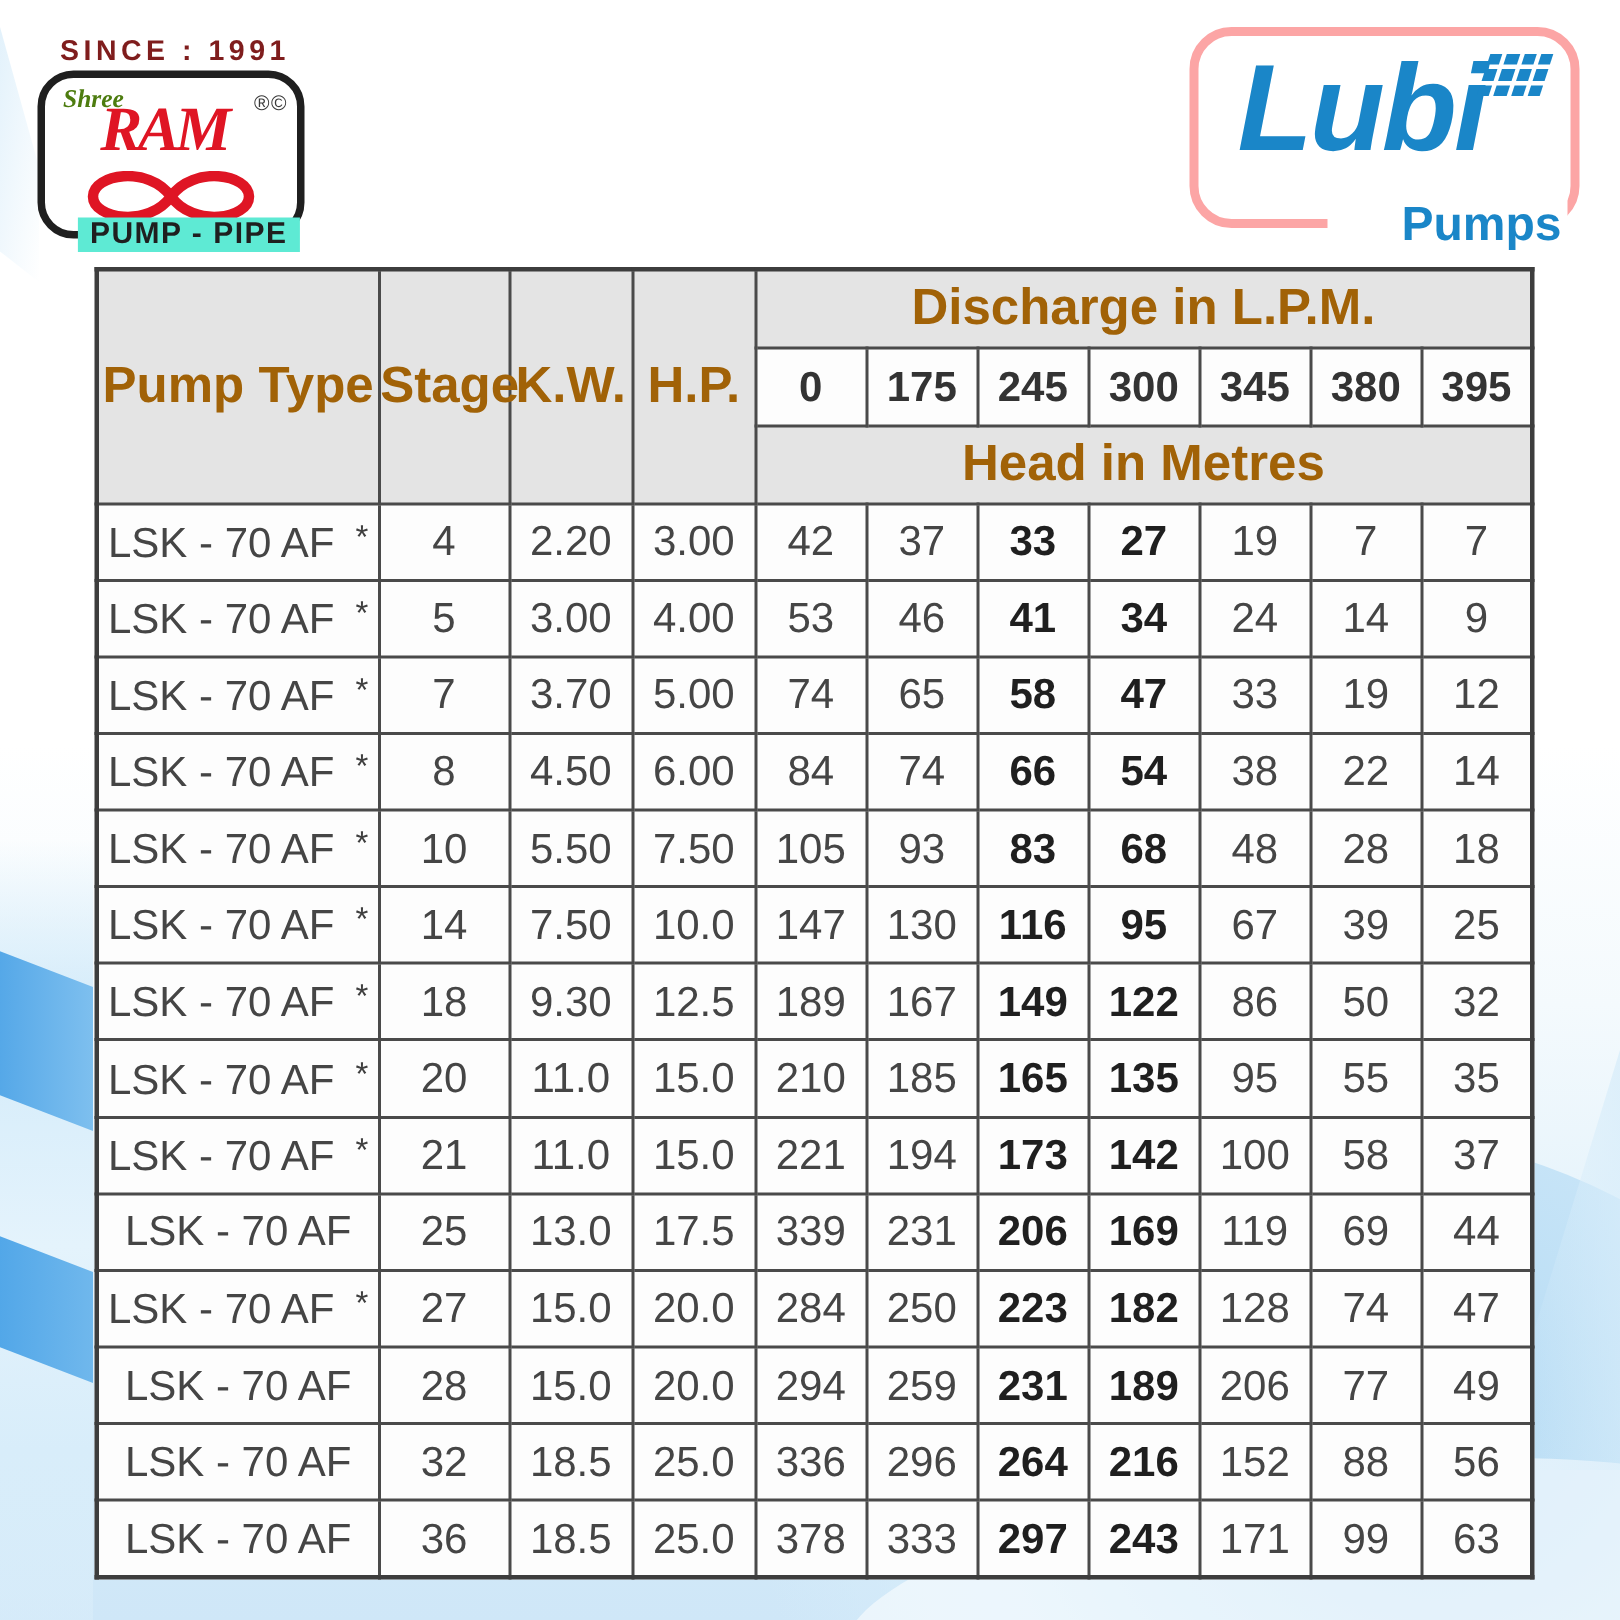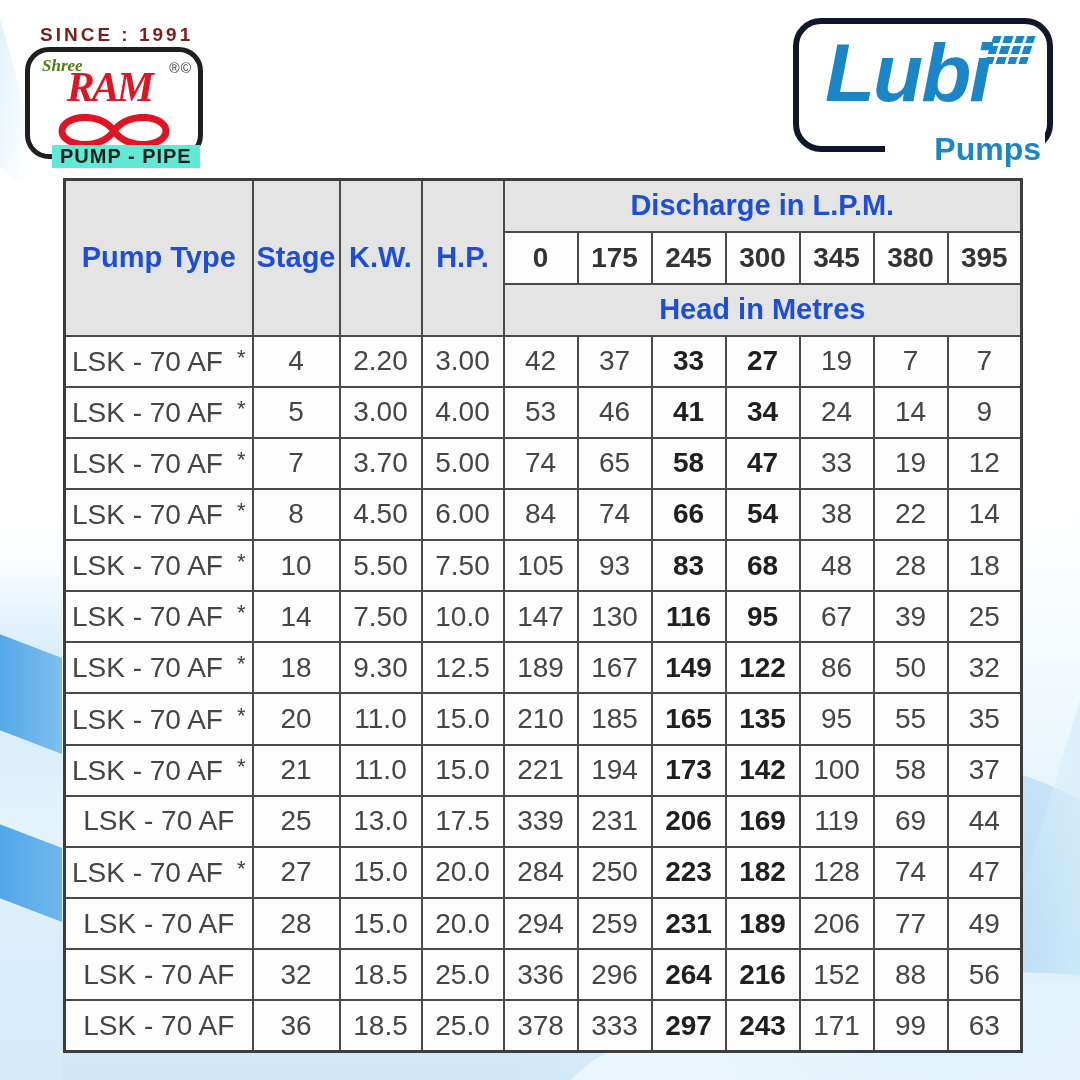--- a/index.html
+++ b/index.html
@@ -38,36 +38,36 @@
   .ram-main{position:absolute;left:50%;top:14px;transform:translateX(-56%);color:#df1524;
     font-size:42px;font-weight:900;font-style:italic;letter-spacing:-3px;line-height:1;
     font-family:"Liberation Serif","DejaVu Serif",serif;}
   .ram-marks{position:absolute;right:6px;top:8px;color:#3a3a3a;font-size:14px;letter-spacing:1px;}
   .ram-swirl{position:absolute;left:50%;top:62px;transform:translateX(-50%);}
   .ram-chip{position:absolute;left:50%;bottom:-14px;transform:translateX(-42%);background:#5eead4;
     padding:0 8px;color:#1f1f1f;font-size:20px;font-weight:bold;letter-spacing:1px;white-space:nowrap;}
 
   
   .lubi-box{position:absolute;left:793px;top:18px;z-index:2;width:248px;height:122px;background:#fff;
-    border:6px solid #0f172a;border-radius:28px;}
+    border:6px solid #fca5a5;border-radius:28px;}
   .lubi-word{position:absolute;left:26px;top:8px;color:#1a86c8;font-size:82px;line-height:1;
     font-weight:900;font-style:italic;letter-spacing:-2px;}
   .lubi-grid{position:absolute;right:16px;top:12px;width:42px;height:28px;transform:skewX(-18deg);
     display:grid;grid-template-columns:repeat(4,1fr);grid-template-rows:repeat(3,1fr);gap:3px;}
   .lubi-grid span{background:#1a86c8;display:block;}
   .lubi-pumps{position:absolute;right:-4px;bottom:-22px;background:transparent;padding:0 10px;
     color:#1a86c8;font-size:32px;font-weight:900;}
   .lubi-pumps-bg{position:absolute;right:2px;bottom:-12px;width:160px;height:26px;background:#fff;}
 
   
   .tbl-wrap{position:absolute;left:63px;top:178px;z-index:1;}
   table{border-collapse:collapse;width:957px;height:875px;background:#fefefe;
     border:3px solid #3d3d3d;table-layout:fixed;}
   th,td{border:2px solid #4a4a4a;text-align:center;vertical-align:middle;padding:0;}
-  th{background:#e4e4e4;color:#1d4ed8;font-size:29px;font-weight:bold;}
+  th{background:#e4e4e4;color:#a16207;font-size:34px;font-weight:bold;}
   th.white{background:#fdfdfd;font-size:28px;color:#333;}
   tr.hdr{height:52px;}
   tbody tr{height:51px;}
   td{font-size:28px;color:#454545;background:#fdfdfd;}
   td.boldcol{font-weight:bold;color:#1f1f1f;}
   td.pump .ast{font-size:22px;vertical-align:6px;margin-left:14px;color:#3f3f3f;}
 </style>
 </head>
 <body>
 

